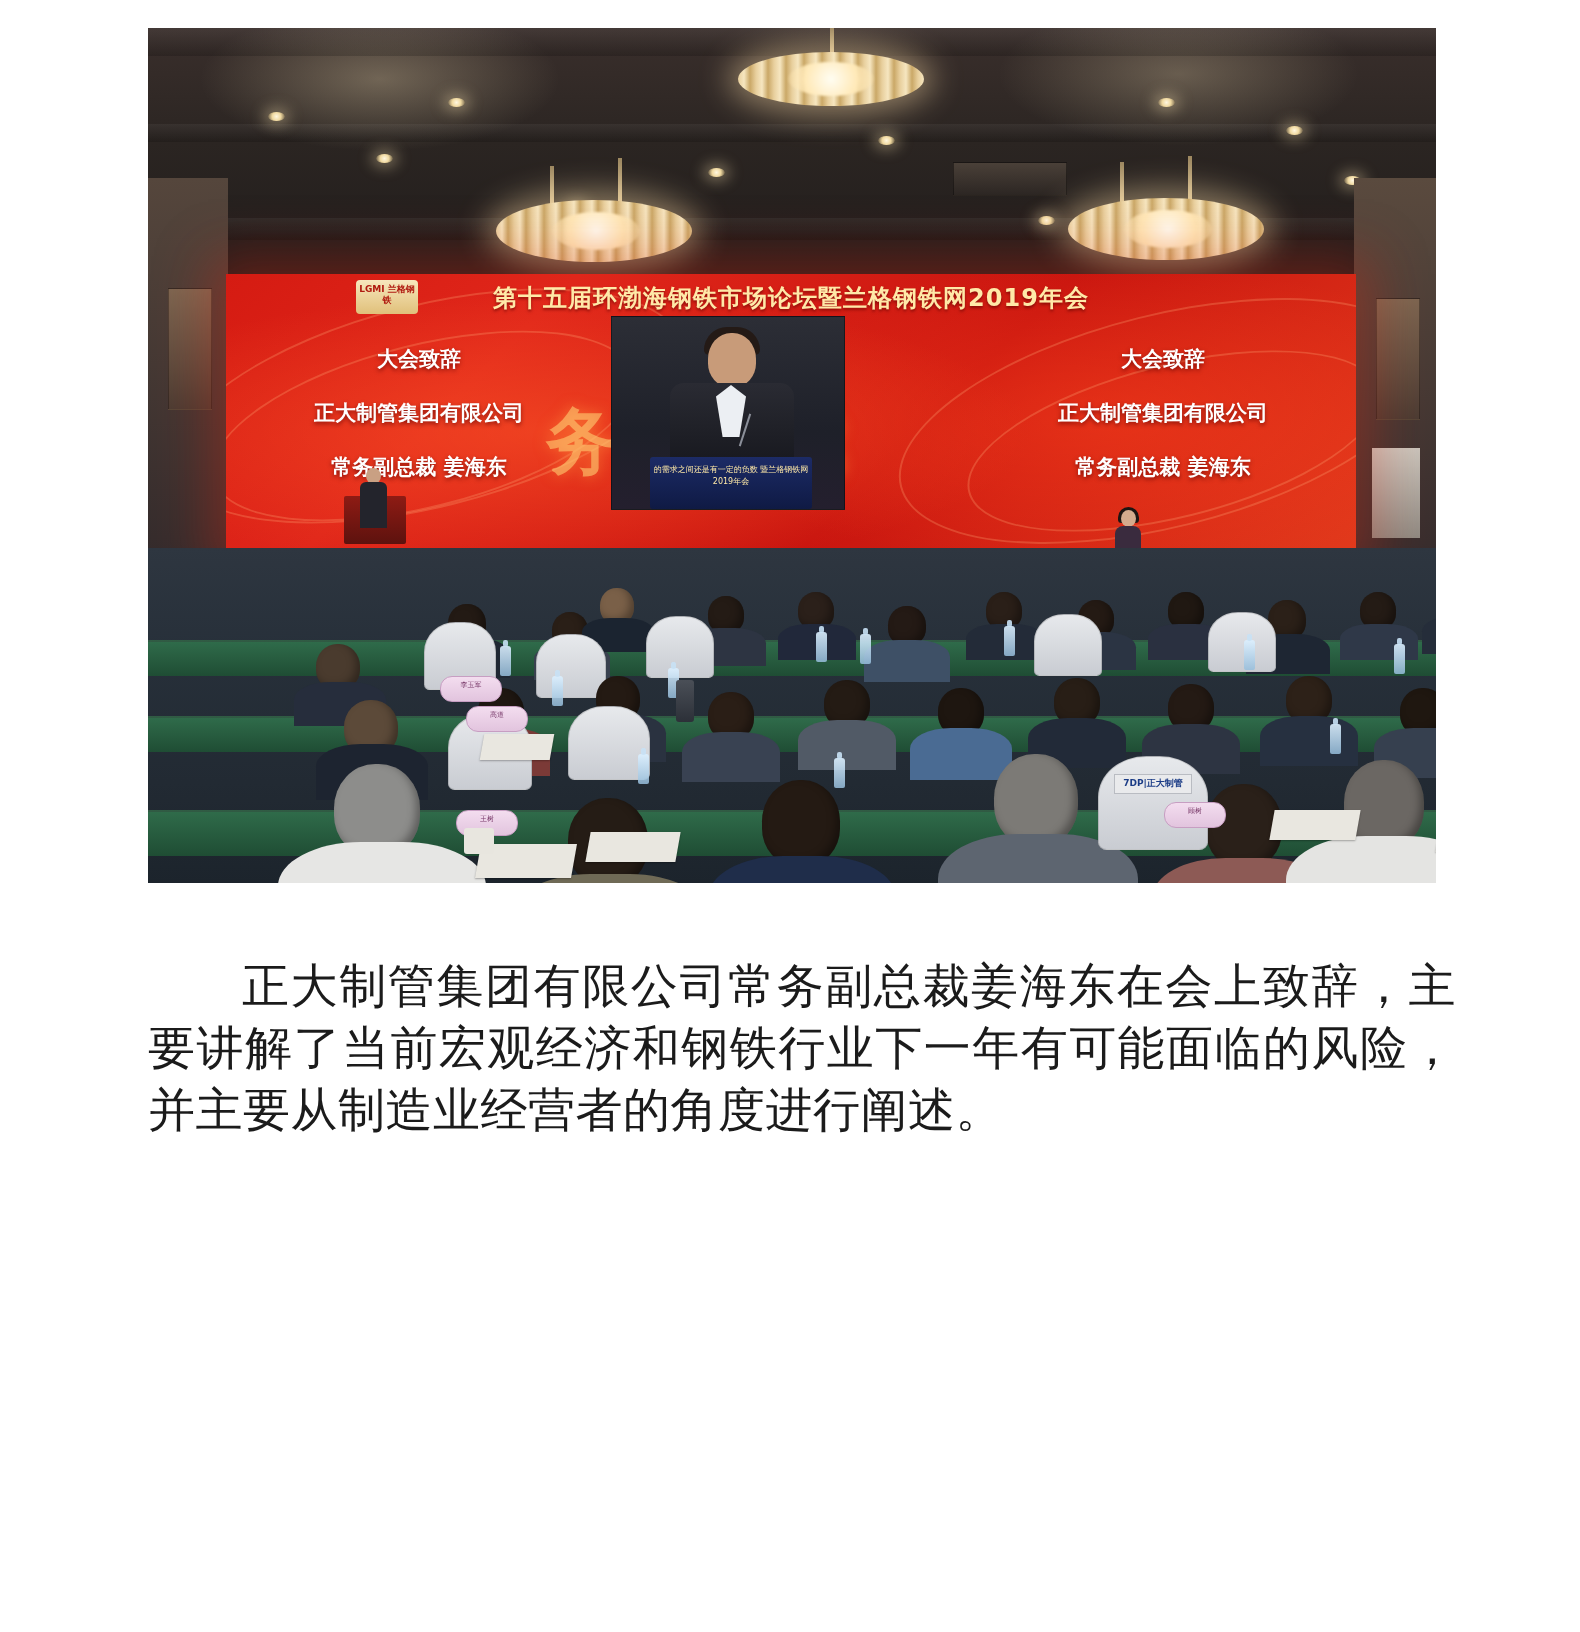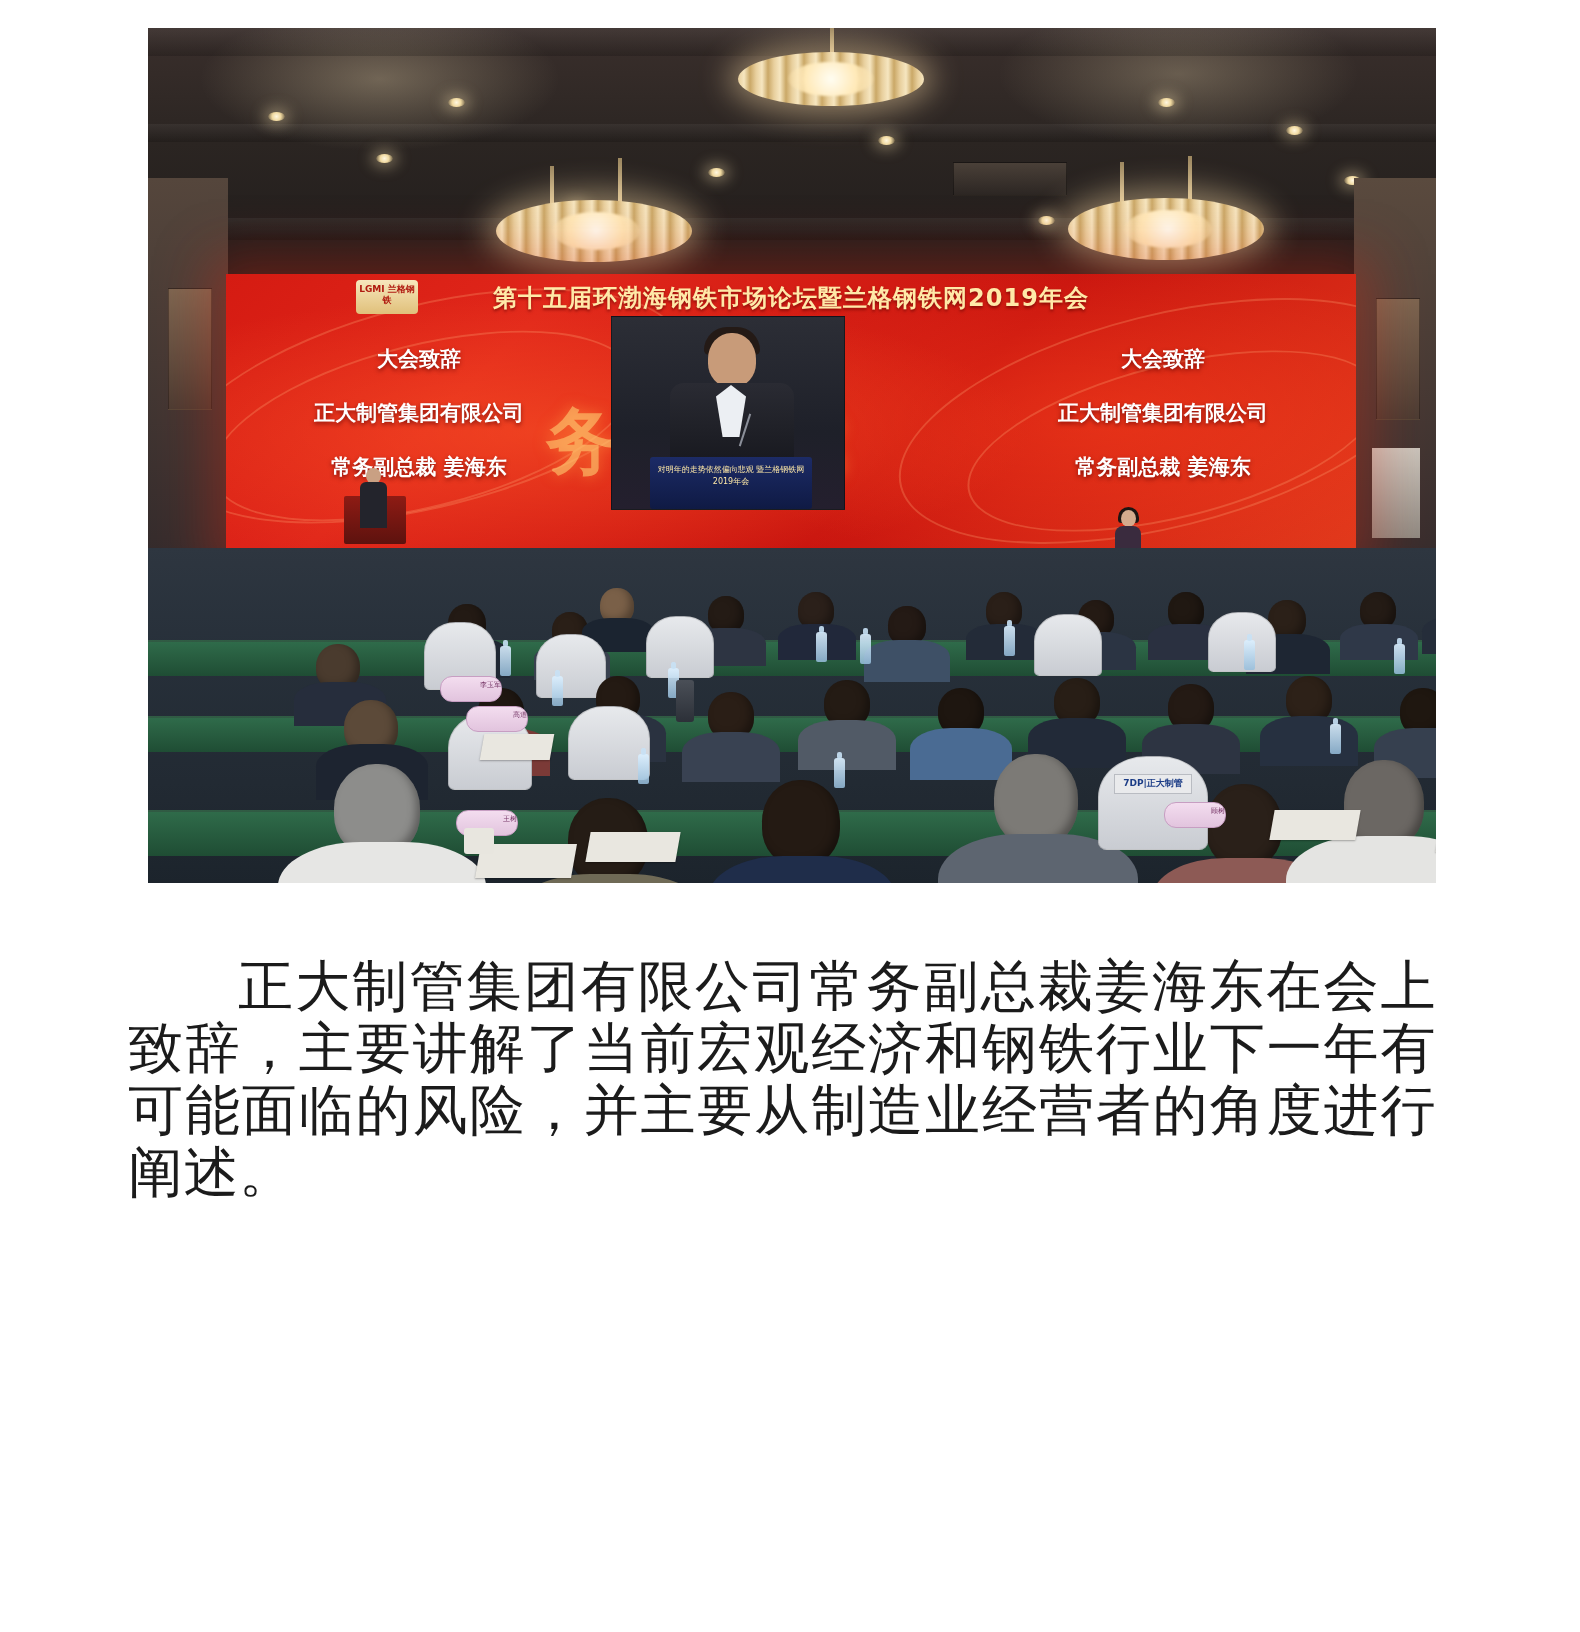--- a/index.html
+++ b/index.html
@@ -289,21 +289,21 @@
     border: 1px solid rgba(0,0,0,0.15);
   }
   .nameplate {
     position: absolute;
     width: 62px; height: 26px;
     background: linear-gradient(180deg, #f3ddef, #e2c4de);
     border: 1px solid #c79ec2;
     border-radius: 12px;
     font-size: 7px;
     color: #7a3b6b;
-    text-align: right;
+    text-align: center;
     line-height: 9px;
     padding-top: 4px;
     box-sizing: border-box;
     font-family: "DejaVu Sans", sans-serif;
   }
   .bottle {
     position: absolute;
     width: 11px; height: 30px;
     background: linear-gradient(180deg, rgba(220,240,255,0.9), rgba(150,190,220,0.85));
     border-radius: 3px 3px 2px 2px;
@@ -357,26 +357,26 @@
     font-weight: bold;
     color: #ffffff;
     letter-spacing: 3px;
     text-shadow: 2px 2px 4px rgba(0,0,0,0.55);
     font-family: "DejaVu Sans", sans-serif;
   }
 
   
   .article {
     position: absolute;
-    left: 128px;
+    left: 148px;
     top: 955px;
     width: 1308px;
     color: #1b1b1b;
     font-family: "DejaVu Sans", sans-serif;
-    font-size: 55px;
+    font-size: 47px;
     line-height: 62px;
     letter-spacing: 0.5px;
     text-align: justify;
   }
   .article p {
     margin: 0 0 6px 0;
     text-indent: 2em;
   }
 </style>
 </head>
@@ -456,21 +456,21 @@
         <div>正大制管集团有限公司</div>
         <div>常务副总裁  姜海东</div>
       </div>
 
       <div class="video-box">
         <div class="video-hair"></div>
         <div class="video-head"></div>
         <div class="video-body"></div>
         <div class="video-shirt"></div>
         <div class="video-mic"></div>
-        <div class="video-podium">对明年的走势依然偏向悲观 暨兰格钢铁网2019年会</div>
+        <div class="video-podium">的需求之间还是有一定的负数 暨兰格钢铁网2019年会</div>
       </div>
     </div>
 
     <div class="stage">
       <div class="stage-band"></div>
       <div class="stage-text">环渤海钢铁市场</div>
     </div>
 
     <div class="podium-left"></div>
     <div class="speaker">

